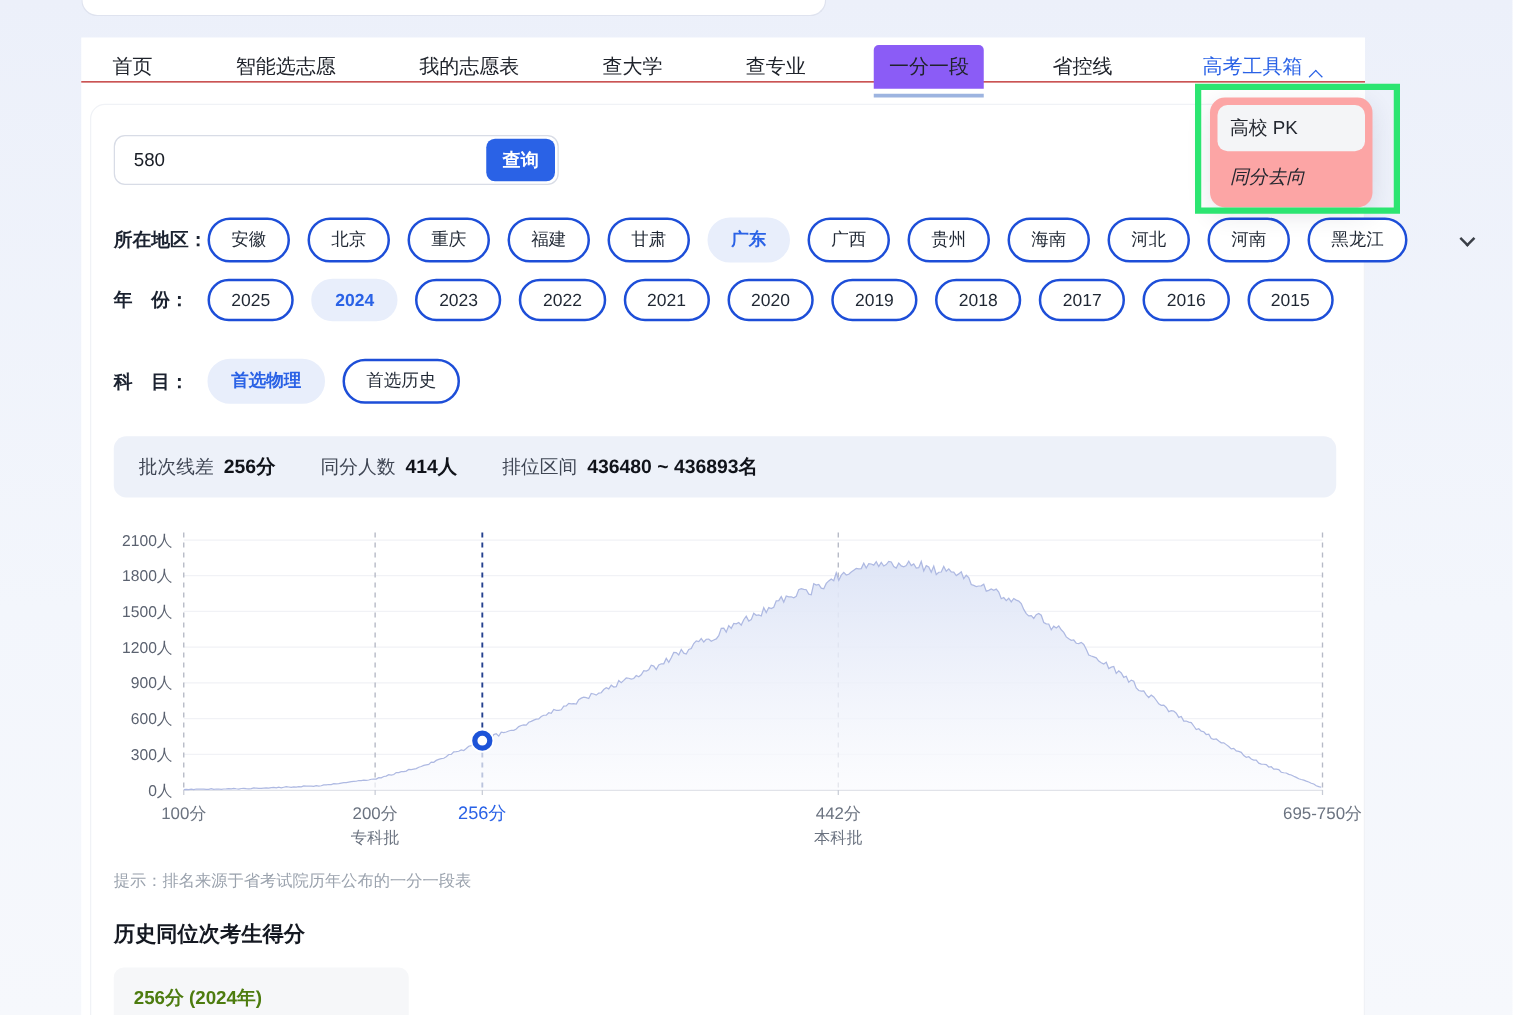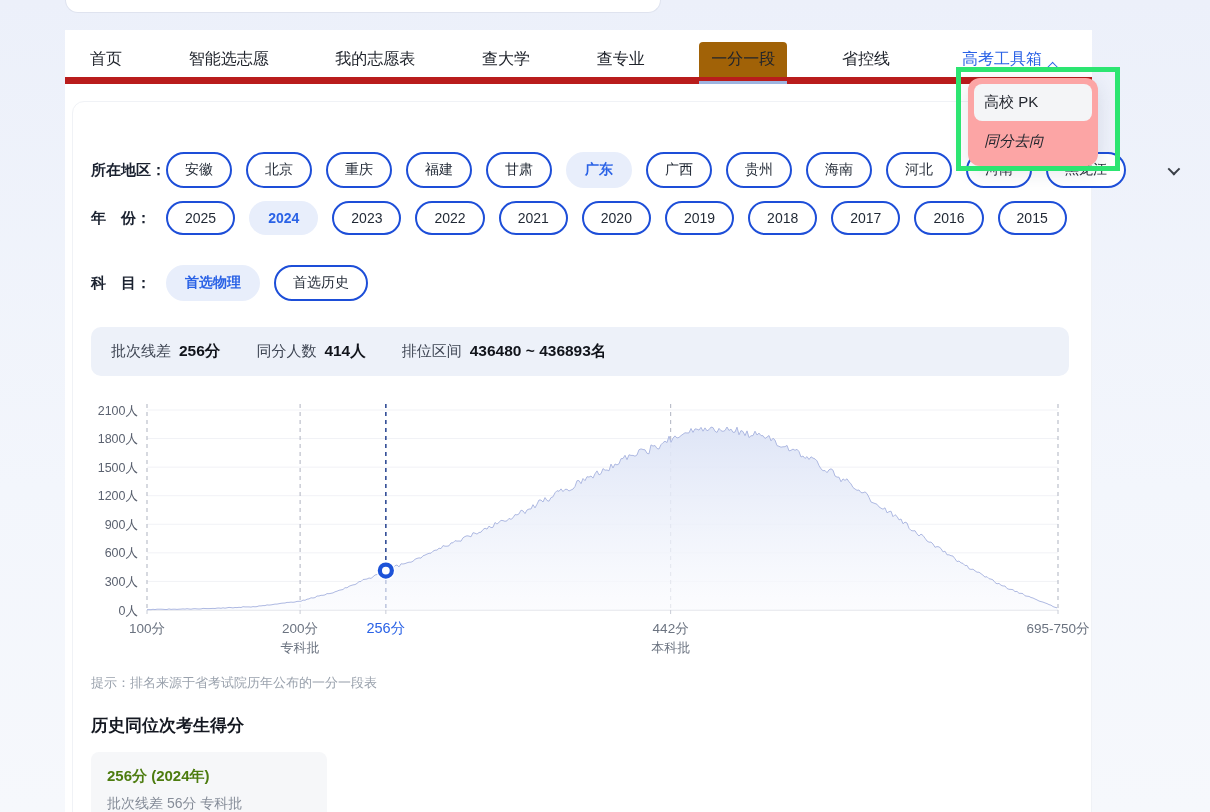--- a/index.html
+++ b/index.html
@@ -8,24 +8,24 @@
     font-family:"Liberation Sans","DejaVu Sans",sans-serif;
     background:linear-gradient(180deg,#ecf0fa 0%,#f3f6fc 60%,#f6f8fc 100%);
     color:#20242c; position:relative;
   }
   
   .top-strip{ position:absolute; left:65px; top:0; width:596px; height:13px;
     background:#fff; border:1px solid #dfe3ef; border-top:none; border-radius:0 0 16px 16px; }
   
   .content-col{ position:absolute; left:65px; top:30px; width:1027px; height:782px; background:#fff; }
   
-  .navbar{ display:flex; align-items:center; justify-content:space-between; height:54px;
-    padding:12px 34px 0 13px; border-bottom:7px solid #b91c1c; }
+  .navbar{ display:flex; align-items:center; justify-content:space-between; height:36px;
+    padding:12px 34px 0 13px; border-bottom:1px solid #b91c1c; }
   .nav-item{ font-size:16px; color:#20242c; padding:7px 12px; position:relative; cursor:pointer; white-space:nowrap; }
-  .nav-item.active{ background:#a16207; border-radius:4px 4px 0 0; }
+  .nav-item.active{ background:#8b5cf6; border-radius:4px 4px 0 0; }
   .nav-item.active::after{ content:""; position:absolute; left:0; right:0; bottom:-7px; height:3px; background:#9db4e0; }
   .nav-toolbox{ display:flex; align-items:flex-end; font-size:16px; color:#2a62e6; cursor:pointer; white-space:nowrap; }
   .caret-up{ width:8px; height:8px; border-left:1.5px solid #2a62e6; border-top:1.5px solid #2a62e6;
     transform:rotate(45deg) translateY(2px); margin-left:8px; display:inline-block; }
   
   .main-card{ margin:17px 0 0 7px; width:1020px; min-height:712px;
     border:1px solid #f0f2f6; border-radius:12px; padding:24px 22px 0 18px; background:#fff; }
   
   .search-box{ position:relative; width:356px; height:40px; }
   .search-box input{ width:100%; height:100%; border:1px solid #d8dce6; border-radius:9px;
@@ -85,20 +85,24 @@
         <div class="nav-item">省控线</div>
       </div>
     <div class="nav-toolbox" style="margin-left:60px;">
       <span>高考工具箱</span>
       <span class="caret-up"></span>
     </div>
   </nav>
 
   <div class="main-card">
 
+    <div class="search-box">
+      <input type="text" value="580" style="">
+      <button class="search-btn">查询</button>
+    </div>
 
     <div class="filter-row" style="margin-top:26px;">
       <div class="filter-label">所在地区：</div>
       <div class="pill-list">
 
       <div class="pill">安徽</div>
           <div class="pill">北京</div>
           <div class="pill">重庆</div>
           <div class="pill">福建</div>
           <div class="pill">甘肃</div>

